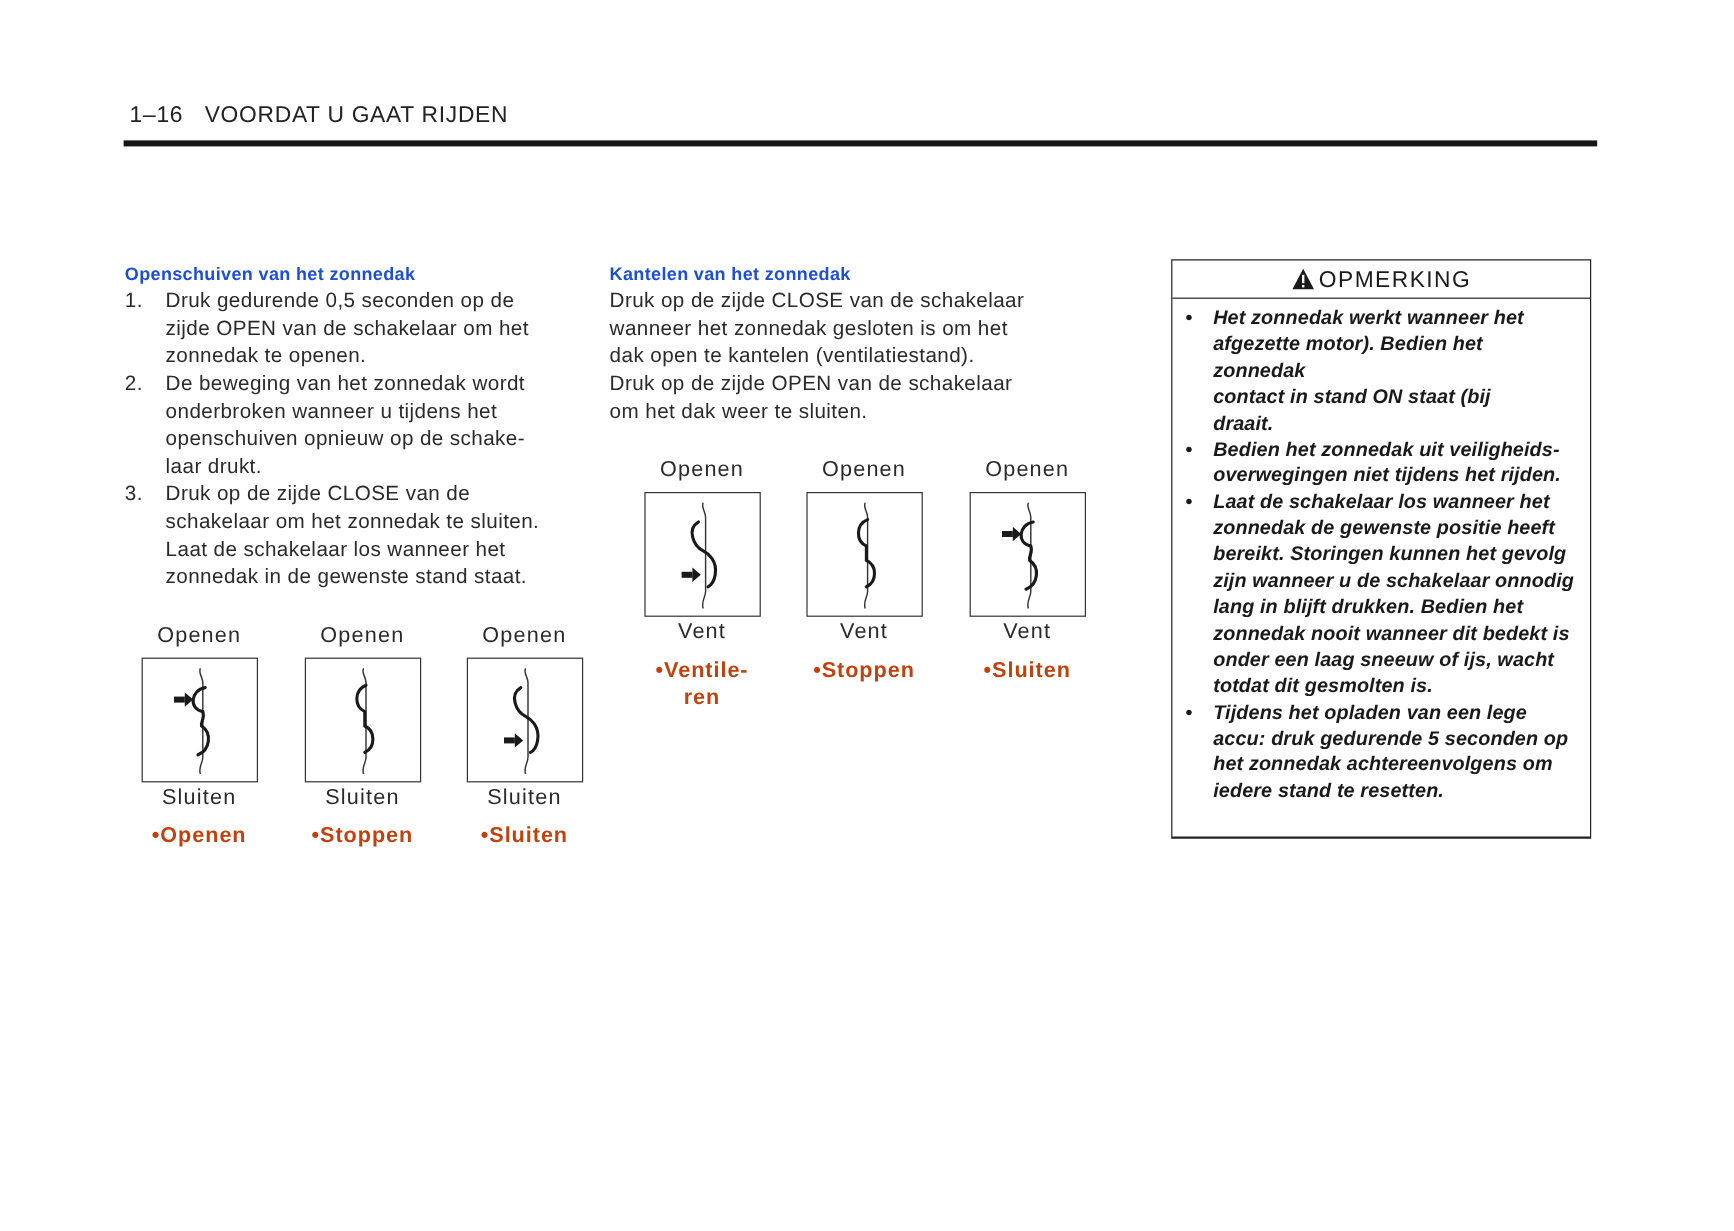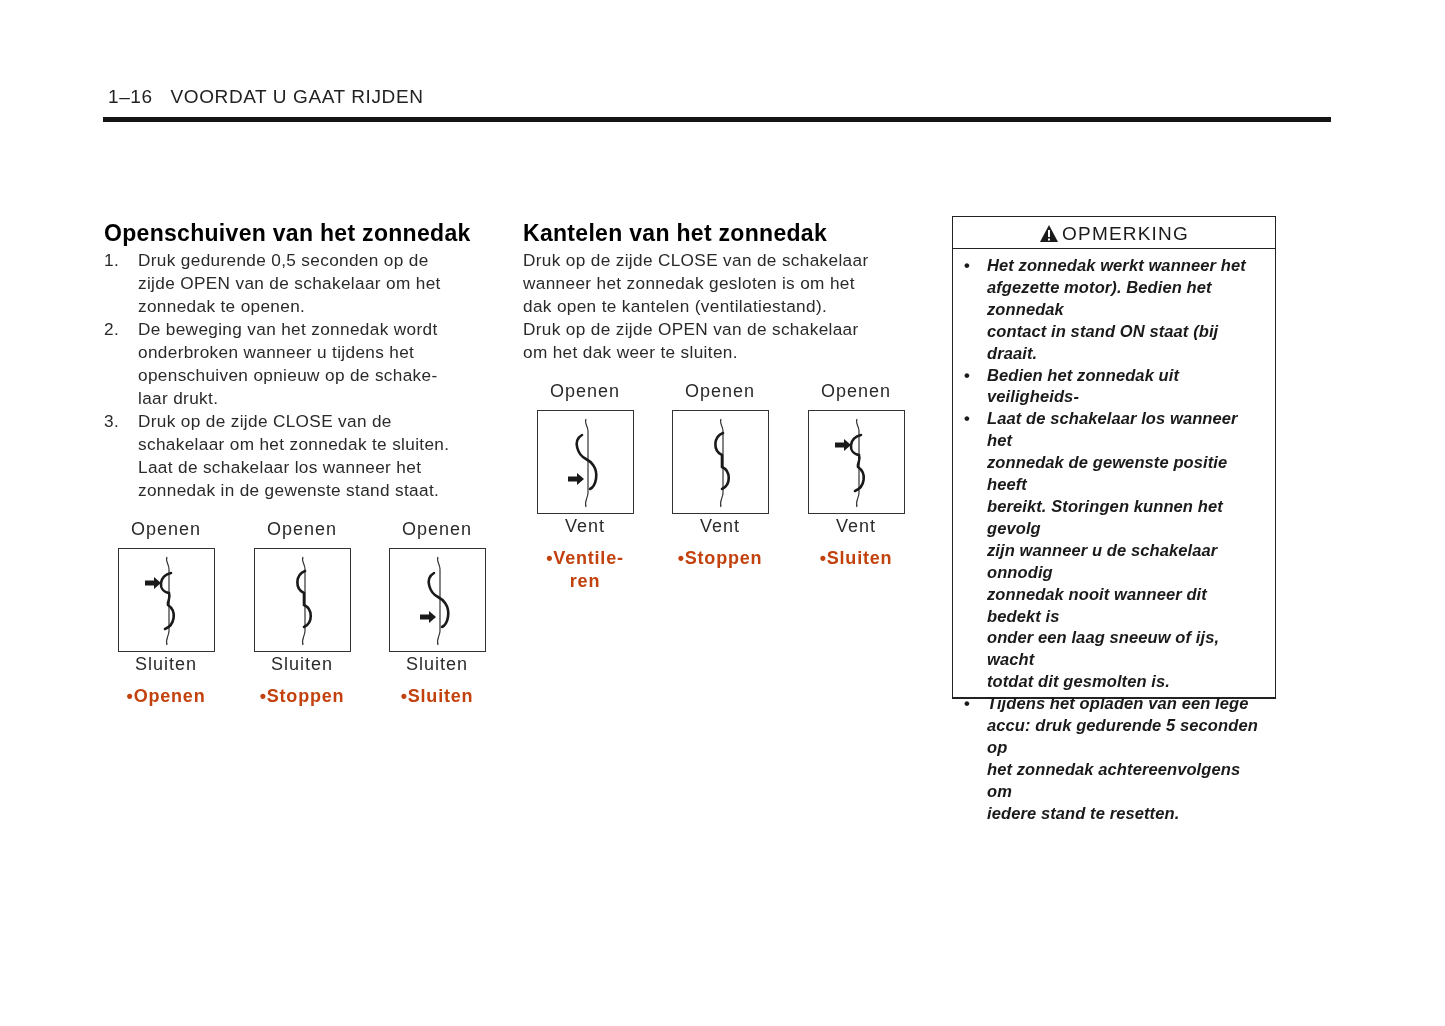--- a/index.html
+++ b/index.html
@@ -4,34 +4,34 @@
 <style>
   html, body { margin: 0; padding: 0; background: #ffffff; }
   body { width: 1445px; height: 1026px; position: relative; overflow: hidden;
          font-family: "Liberation Sans", sans-serif; color: #1a1a1a; }
   .header { position: absolute; left: 108px; top: 86px; font-size: 19px; letter-spacing: 0.6px; color: #222; }
   .header .num { margin-right: 12px; }
   .rule { position: absolute; left: 103px; top: 117px; width: 1228px; height: 5px; background: #151515; }
 
   .col { position: absolute; top: 220px; }
   .col1 { left: 104px; width: 395px; }
-  .col2 { left: 523px; width: 400px; }
-  .h2 { font-weight: bold; font-size: 23px; letter-spacing: 0.3px; margin: 0 0 2px 0; color: #000000; }
+  .col2 { left: 508px; width: 400px; }
+  .h2 { font-weight: bold; font-size: 15px; letter-spacing: 0.3px; margin: 0 0 2px 0; color: #1d4ed8; }
   ol.steps { list-style: none; margin: 0; padding: 0; }
   ol.steps li { position: relative; padding-left: 34px; font-size: 17.2px; line-height: 23px; letter-spacing: 0.35px; color: #2a2a2a; }
   ol.steps li .n { position: absolute; left: 0; top: 0; }
   .para { font-size: 17.2px; line-height: 23px; letter-spacing: 0.35px; color: #2a2a2a; }
   .diag { position: absolute; width: 120px; text-align: center; }
   .diag .top { font-size: 18px; letter-spacing: 1px; color: #2a2a2a; }
   .diag .box { margin: 8px auto 0 auto; width: 95px; height: 102px; border: 1.5px solid #333; background: #fff; }
   .diag .box svg { width: 95px; height: 102px; display: block; }
   .diag .bottom { font-size: 18px; letter-spacing: 1px; color: #2a2a2a; margin-top: 2px; }
   .diag .action { font-size: 18px; font-weight: bold; letter-spacing: 0.8px; color: #c2410c; margin-top: 10px; line-height: 23px; }
 
-  .notice { position: absolute; left: 952px; top: 216px; width: 324px; height: 483px; border: 1.5px solid #222; border-bottom-width: 2.5px; box-sizing: border-box; }
+  .notice { position: absolute; left: 976px; top: 216px; width: 350px; height: 483px; border: 1.5px solid #222; border-bottom-width: 2.5px; box-sizing: border-box; }
   .notice .title { height: 31px; border-bottom: 1.5px solid #222; text-align: center; font-size: 19px; letter-spacing: 1.2px; line-height: 33px; color: #1b1b1b; }
   .notice .title svg { vertical-align: -3px; margin-right: 3px; }
   .notice ul { list-style: none; margin: 6px 0 0 0; padding: 0; }
   .notice li { position: relative; padding-left: 34px; padding-right: 10px; font-size: 16.5px; line-height: 21.9px; font-weight: bold; font-style: italic; color: #1a1a1a; letter-spacing: 0.1px; }
   .notice li .b { position: absolute; left: 11px; top: 0; font-style: normal; }
 </style>
 </head>
 <body>
 
 <div class="header">
@@ -176,27 +176,29 @@
     <li>
       <span class="b">•</span>
       <div>Het zonnedak werkt wanneer het</div>
       <div>afgezette motor). Bedien het zonnedak</div>
       <div>contact in stand ON staat (bij</div>
       <div>draait.</div>
     </li>
     <li>
       <span class="b">•</span>
       <div>Bedien het zonnedak uit veiligheids-</div>
+      <div>overwegingen niet tijdens het rijden.</div>
     </li>
     <li>
       <span class="b">•</span>
       <div>Laat de schakelaar los wanneer het</div>
       <div>zonnedak de gewenste positie heeft</div>
       <div>bereikt. Storingen kunnen het gevolg</div>
       <div>zijn wanneer u de schakelaar onnodig</div>
+      <div>lang in blijft drukken. Bedien het</div>
       <div>zonnedak nooit wanneer dit bedekt is</div>
       <div>onder een laag sneeuw of ijs, wacht</div>
       <div>totdat dit gesmolten is.</div>
     </li>
     <li>
       <span class="b">•</span>
       <div>Tijdens het opladen van een lege</div>
       <div>accu: druk gedurende 5 seconden op</div>
       <div>het zonnedak achtereenvolgens om</div>
       <div>iedere stand te resetten.</div>

